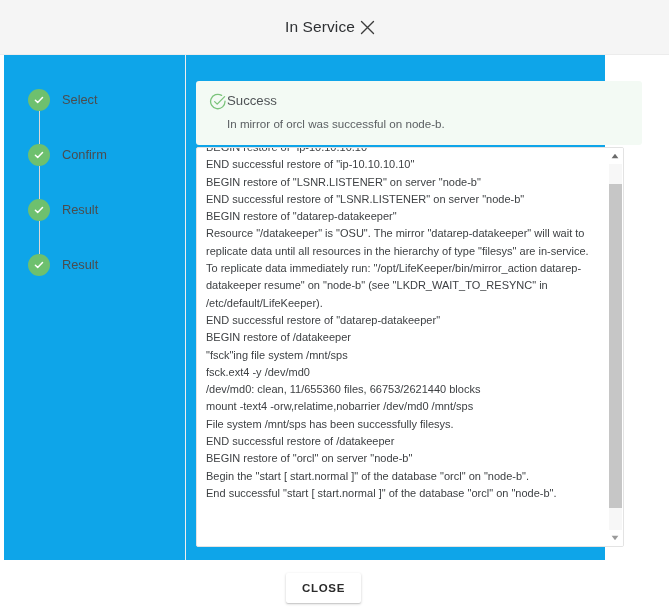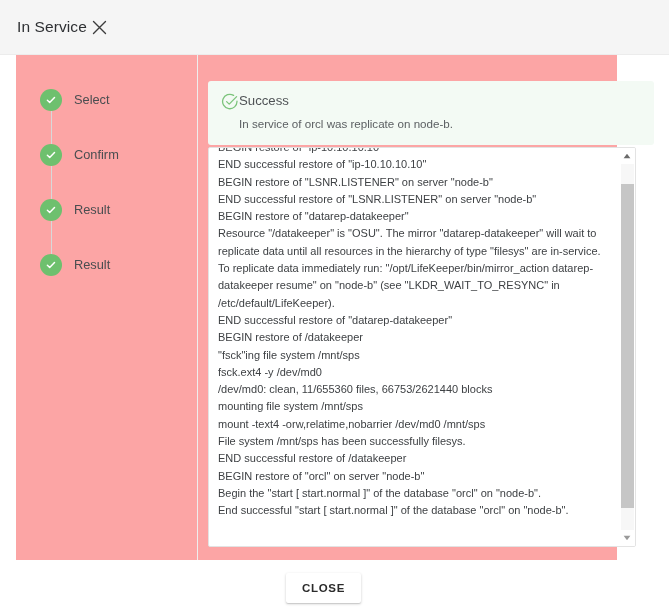--- a/index.html
+++ b/index.html
@@ -21,21 +21,21 @@
   
   .titlebar {
     position: absolute;
     left: 0; top: 0;
     width: 669px;
     height: 55px;
     background: #f5f5f5;
     border-bottom: 1px solid #ececec;
     display: flex;
     align-items: center;
-    justify-content: flex-start;
+    justify-content: center;
     padding: 0 20px 0 17px;
   }
   .title-text {
     font-size: 15.5px;
     color: #2e3033;
     letter-spacing: .1px;
   }
   .close-x {
     width: 26px; height: 26px;
     display: flex; align-items: center; justify-content: center;
@@ -43,24 +43,24 @@
     font-size: 17px;
     line-height: 1;
     cursor: pointer;
     user-select: none;
   }
   .close-x svg { display: block; }
 
   
   .body {
     position: absolute;
-    left: 16px; top: 55px;
+    left: 4px; top: 55px;
     width: 601px;
     height: 505px;
-    background: #fca5a5;
+    background: #0ea5e9;
   }
 
   
   .stepper {
     position: absolute;
     left: 0; top: 0;
     width: 182px;
     height: 505px;
     border-right: 1px solid #eeeeee;
     padding-top: 34px;
@@ -308,39 +308,38 @@
 
       <div class="banner">
         <div class="banner-icon">
           <svg width="18" height="18" viewBox="0 0 18 18" aria-hidden="true">
             <path d="M16 8.2 A7.2 7.2 0 1 1 12.6 2.4" stroke="#7cc47c" stroke-width="1.3" fill="none" stroke-linecap="round"></path>
             <path d="M5.6 8.6 L8.2 11.1 L15.6 3.6" stroke="#7cc47c" stroke-width="1.3" fill="none" stroke-linecap="round" stroke-linejoin="round"></path>
           </svg>
         </div>
         <div class="banner-text">
           <div class="banner-title">Success</div>
-          <div class="banner-msg">In service of orcl was replicate on node-b.</div>
+          <div class="banner-msg">In mirror of orcl was successful on node-b.</div>
         </div>
       </div>
 
       <div class="logbox">
         <div class="log-viewport">
           <div class="log-lines" id="log-lines">
               <div class="log-line">BEGIN restore of "ip-10.10.10.10"</div>
               <div class="log-line">END successful restore of "ip-10.10.10.10"</div>
               <div class="log-line">BEGIN restore of "LSNR.LISTENER" on server "node-b"</div>
               <div class="log-line">END successful restore of "LSNR.LISTENER" on server "node-b"</div>
               <div class="log-line">BEGIN restore of "datarep-datakeeper"</div>
               <div class="log-line">Resource "/datakeeper" is "OSU". The mirror "datarep-datakeeper" will wait to replicate data until all resources in the hierarchy of type "filesys" are in-service. To replicate data immediately run: "/opt/LifeKeeper/bin/mirror_action datarep-datakeeper resume" on "node-b" (see "LKDR_WAIT_TO_RESYNC" in /etc/default/LifeKeeper).</div>
               <div class="log-line">END successful restore of "datarep-datakeeper"</div>
               <div class="log-line">BEGIN restore of /datakeeper</div>
               <div class="log-line">"fsck"ing file system /mnt/sps</div>
               <div class="log-line">fsck.ext4 -y /dev/md0</div>
               <div class="log-line">/dev/md0: clean, 11/655360 files, 66753/2621440 blocks</div>
-              <div class="log-line">mounting file system /mnt/sps</div>
               <div class="log-line">mount -text4 -orw,relatime,nobarrier /dev/md0 /mnt/sps</div>
               <div class="log-line">File system /mnt/sps has been successfully filesys.</div>
               <div class="log-line">END successful restore of /datakeeper</div>
               <div class="log-line">BEGIN restore of "orcl" on server "node-b"</div>
               <div class="log-line">Begin the "start [ start.normal ]" of the database "orcl" on "node-b".</div>
               <div class="log-line">End successful "start [ start.normal ]" of the database "orcl" on "node-b".</div>
             </div>
         </div>
 
         <div class="scrollbar">

